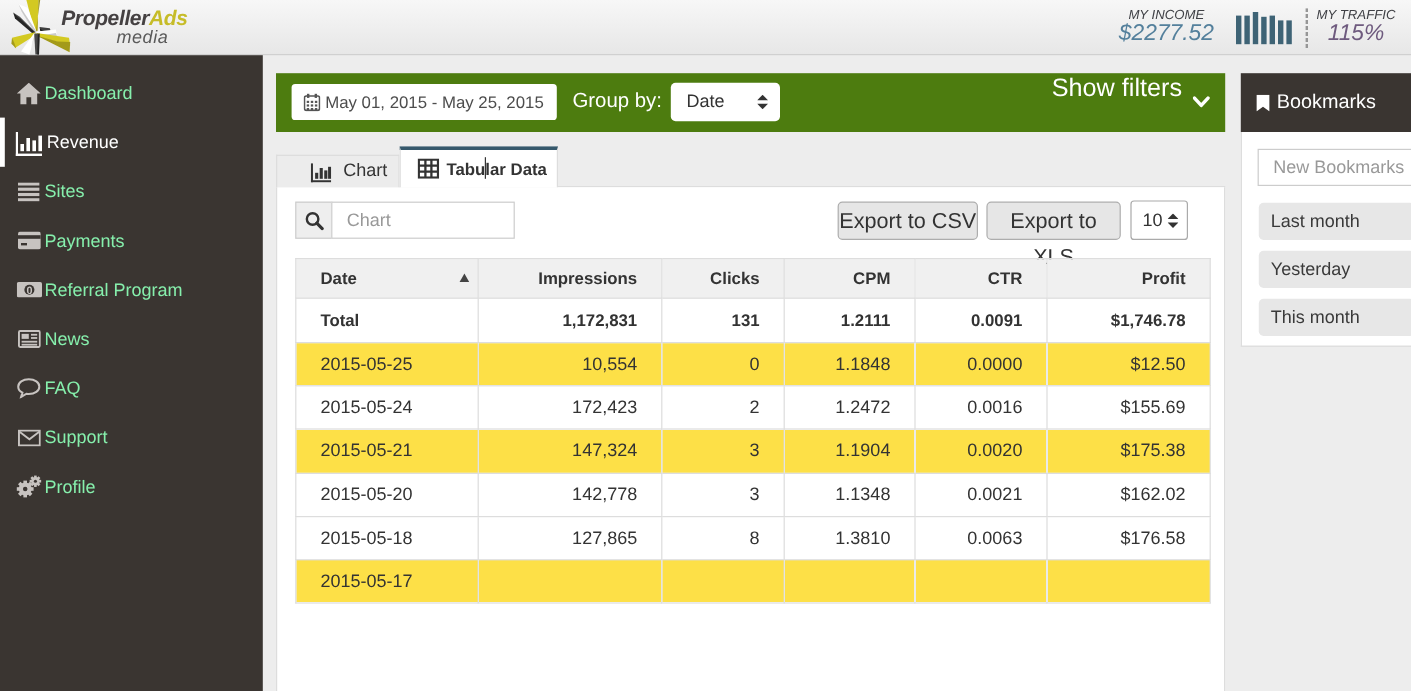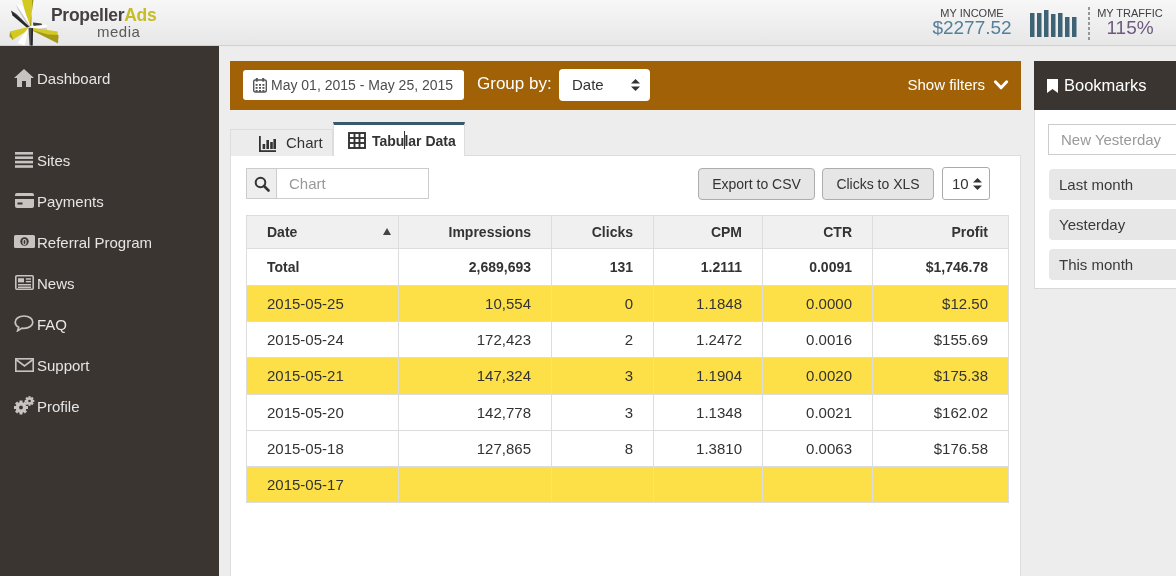--- a/index.html
+++ b/index.html
@@ -2,52 +2,52 @@
 <html><head>
 <meta charset="utf-8">
 <style>
 * { margin:0; padding:0; box-sizing:border-box; }
 html,body { width:1176px; height:576px; overflow:hidden; }
 body { font-family:"Liberation Sans", sans-serif; background:#ededed; position:relative; }
 .abs { position:absolute; }
 
 
 #header { left:0; top:0; width:1176px; height:46px;
-  background:linear-gradient(#f7f7f7,#e7e7e7); border-bottom:1px solid #d0d0d0; }
+  background:linear-gradient(#f7f7f7,#e7e7e7); border-bottom:1px solid #d0d0d0;font-style:italic; }
 #logotext { left:51px; top:5px; font-size:17.5px; font-weight:bold; color:#454142; letter-spacing:-0.3px;}
 #logotext .ads { color:#c6bc28; }
 #logomedia { left:97px; top:23px; font-size:15px; color:#5a5a5a; letter-spacing:0.5px;}
 .inclabel { font-size:11px; color:#3f4045; line-height:13px;}
 .incval { font-size:19px; line-height:16px; margin-top:0px;}
 #income { top:7px; left:926px; width:92px; text-align:center; }
 #income .incval { color:#54809c; }
 #traffic { top:7px; left:1091px; width:78px; text-align:center; }
 #traffic .incval { color:#6e5a7e; }
 #dashsep { left:1088px; top:7px; height:33px; width:2px; background:repeating-linear-gradient(#969696 0 2.6px, rgba(0,0,0,0) 2.6px 5px); }
 
 
 #sidebar { left:0; top:46px; width:219px; height:530px; background:#3a3531; }
-.mi { position:absolute; left:0; width:219px; height:41px; color:#e5e5e5; font-size:15px; white-space:nowrap;}
+.mi { position:absolute; left:0; width:219px; height:41px; color:#86efac; font-size:15px; white-space:nowrap;}
 .mi .ictn { position:absolute; left:13px; top:50%; transform:translateY(-50%); width:22px; height:22px; display:flex; align-items:center; justify-content:center;}
 .mi .lbl { position:absolute; left:37px; top:50%; transform:translateY(-50%); }
 .mi.active { color:#fff; border-left:4px solid #fff; }
 .mi.active .ictn { left:9px; }
 .mi.active .lbl { left:35px; }
 
 
-#toolbar { left:230px; top:61px; width:791px; height:49px; background:#a16207; }
+#toolbar { left:230px; top:61px; width:791px; height:49px; background:#4d7c0f; }
 #datebtn { left:13px; top:9px; width:221px; height:30px; background:#fff; border-radius:3px;
   font-size:14px; color:#4d4d4d; line-height:30px; white-space:nowrap;}
 #datebtn svg { position:absolute; left:10px; top:8px; }
 #datebtn span { position:absolute; left:28px; }
 #groupby { left:247px; top:13px; color:#fff; font-size:17px; }
 #gsel { left:329px; top:8px; width:91px; height:32px; background:#fff; border-radius:4px;
   font-size:15px; color:#333; line-height:32px; }
 #gsel span { position:absolute; left:13px; }
-#showf { right:36px; top:15px; color:#fff; font-size:15px; }
+#showf { right:36px; top:1px; color:#fff; font-size:21px; }
 #showfch { right:12px; top:19px; }
 
 
 #tabchart { left:230px; top:129px; width:103px; height:27px; background:#ececec;
   border:1px solid #dddddd; border-bottom:none; font-size:15px; color:#333; }
 #tabchart .tl { position:absolute; left:55px; top:4px; }
 #tabdata { left:333px; top:122px; width:132px; height:34px; background:#fff;
   border-top:3px solid #36596c; border-left:1px solid #ddd; border-right:1px solid #ddd;
   font-size:14px; font-weight:bold; color:#333; white-space:nowrap;}
 #tabdata .tl { position:absolute; left:38px; top:8px; }
@@ -59,21 +59,21 @@
 #panel-topline-l { left:230px; top:155px; width:103px; height:1px; background:#ddd; }
 #panel-topline-r { left:465px; top:155px; width:556px; height:1px; background:#ddd; }
 
 
 #faddon { left:246px; top:168px; width:31px; height:31px; background:#eee; border:1px solid #ccc; }
 #finput { left:276px; top:168px; width:153px; height:31px; background:#fff; border:1px solid #ccc; }
 #finput span { position:absolute; left:12px; top:6px; font-size:15px; color:#999; }
 
 
 .exbtn { background:#e6e6e6; border:1px solid #adadad; border-radius:4px; height:32px;
-  font-size:14px; color:#333; text-align:center; line-height:30px; }
+  font-size:18px; color:#333; text-align:center; line-height:30px; }
 #excsv { left:698px; top:168px; width:117px; }
 #exxls { left:822px; top:168px; width:112px; }
 #sel10 { left:942px; top:167px; width:48px; height:33px; background:#fff; border:1px solid #aaa;
   border-radius:3px; font-size:15px; color:#333; line-height:31px; }
 #sel10 span { position:absolute; left:9px; }
 
 
 table { border-collapse:collapse; table-layout:fixed; }
 #tbl { left:246px; top:215px; width:762px; font-size:15px; color:#333; }
 #tbl th, #tbl td { border:1px solid #ddd; padding:0 20px; overflow:hidden; white-space:nowrap; }
@@ -159,20 +159,35 @@
 </div>
 
 <div class="abs" id="sidebar">
   <div class="mi" style="top:11px">
       <span class="ictn">
     <svg width="20" height="18" viewBox="0 0 20 18">
           <path fill="#c7c3c0" d="M10 0 L20 9 L17 9 L17 18 L12 18 L12 12 L8 12 L8 18 L3 18 L3 9 L0 9 Z"></path>
         </svg>
     </span>
       <span class="lbl">Dashboard</span>
+    </div>
+  <div class="mi active" style="top:52px">
+      <span class="ictn">
+    <svg width="22" height="22" viewBox="0 0 22 22">
+          <g fill="#fff">
+            <rect x="0" y="2" width="2" height="20"></rect>
+            <rect x="0" y="20" width="22" height="2"></rect>
+            <rect x="4" y="12" width="3" height="6"></rect>
+            <rect x="9" y="7" width="3" height="11"></rect>
+            <rect x="14" y="9" width="3" height="9"></rect>
+            <rect x="19" y="5" width="3" height="13"></rect>
+          </g>
+        </svg>
+    </span>
+      <span class="lbl">Revenue</span>
     </div>
   <div class="mi" style="top:134px">
       <span class="ictn">
     <svg width="19" height="15" viewBox="0 0 19 15">
           <rect x="0" y="0" width="19" height="15" rx="2" fill="#c7c3c0"></rect>
           <rect x="0" y="3" width="19" height="3" fill="#3a3531"></rect>
           <rect x="2.5" y="9.5" width="5" height="2" fill="#3a3531"></rect>
         </svg>
     </span>
       <span class="lbl">Payments</span>
@@ -331,21 +346,21 @@
 <div class="abs" id="faddon">
   <svg style="position:absolute;left:7px;top:7px" width="16" height="16" viewBox="0 0 16 16">
       <circle cx="6.5" cy="6.5" r="4.8" fill="none" stroke="#333" stroke-width="2"></circle>
       <line x1="10" y1="10" x2="14.5" y2="14.5" stroke="#333" stroke-width="2.6" stroke-linecap="round"></line>
     </svg>
 </div>
 <div class="abs" id="finput">
     <span>Chart</span>
   </div>
 <div class="abs exbtn" id="excsv">Export to CSV</div>
-<div class="abs exbtn" id="exxls">Clicks to XLS</div>
+<div class="abs exbtn" id="exxls">Export to XLS</div>
 <div class="abs" id="sel10">
     <span>10</span>
   <svg style="position:absolute;right:7px;top:10px" width="9" height="12" viewBox="0 0 9 12">
       <polygon points="4.5,0 9,4.5 0,4.5" fill="#333"></polygon>
       <polygon points="4.5,12 9,7.5 0,7.5" fill="#333"></polygon>
     </svg>
 </div>
 
 <table class="abs" id="tbl">
   <colgroup>
@@ -360,21 +375,21 @@
       <tr>
         <th>Date</th>
         <th class="num">Impressions</th>
         <th class="num">Clicks</th>
         <th class="num">CPM</th>
         <th class="num">CTR</th>
         <th class="num">Profit</th>
       </tr>
   <tr class="total">
         <td>Total</td>
-        <td><b>2,689,693</b></td>
+        <td><b>1,172,831</b></td>
         <td><b>131</b></td>
         <td><b>1.2111</b></td>
         <td><b>0.0091</b></td>
         <td><b>$1,746.78</b></td>
       </tr>
   <tr class="g">
         <td>2015-05-25</td>
         <td>10,554</td>
         <td>0</td>
         <td>1.1848</td>
@@ -426,17 +441,17 @@
 <div class="abs" id="sortarr"></div>
 
 <div class="abs" id="bmhead">
   <svg style="position:absolute;left:13px;top:18px" width="11" height="14" viewBox="0 0 11 14">
       <path d="M0 0 H11 V14 L5.5 10 L0 14 Z" fill="#fff"></path>
     </svg>
   <span class="bt">Bookmarks</span>
 </div>
 <div class="abs" id="bmpanel"></div>
 <div class="abs" id="bminput">
-    <span>New Yesterday</span>
+    <span>New Bookmarks</span>
   </div>
 <div class="abs bmbtn" style="top:169px">Last month</div>
 <div class="abs bmbtn" style="top:209px">Yesterday</div>
 <div class="abs bmbtn" style="top:249px">This month</div>
 
 </body></html>

